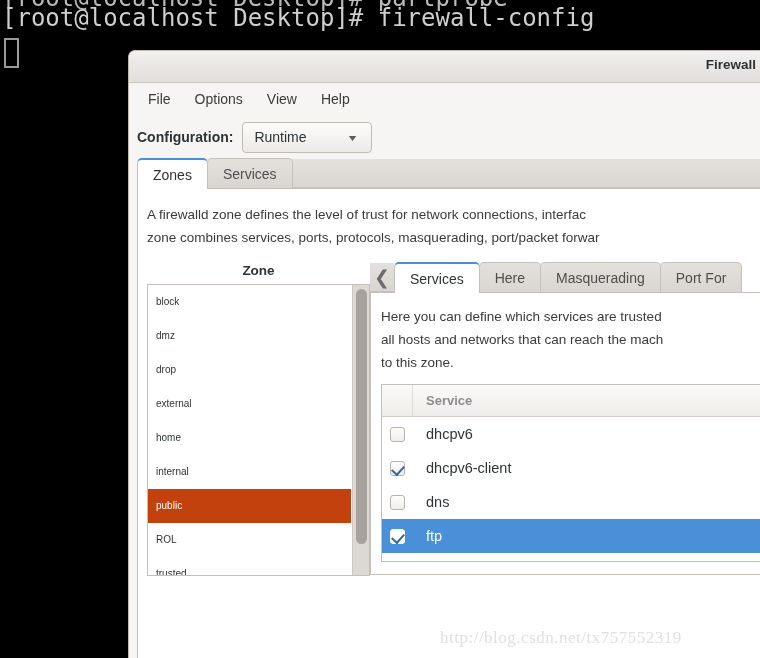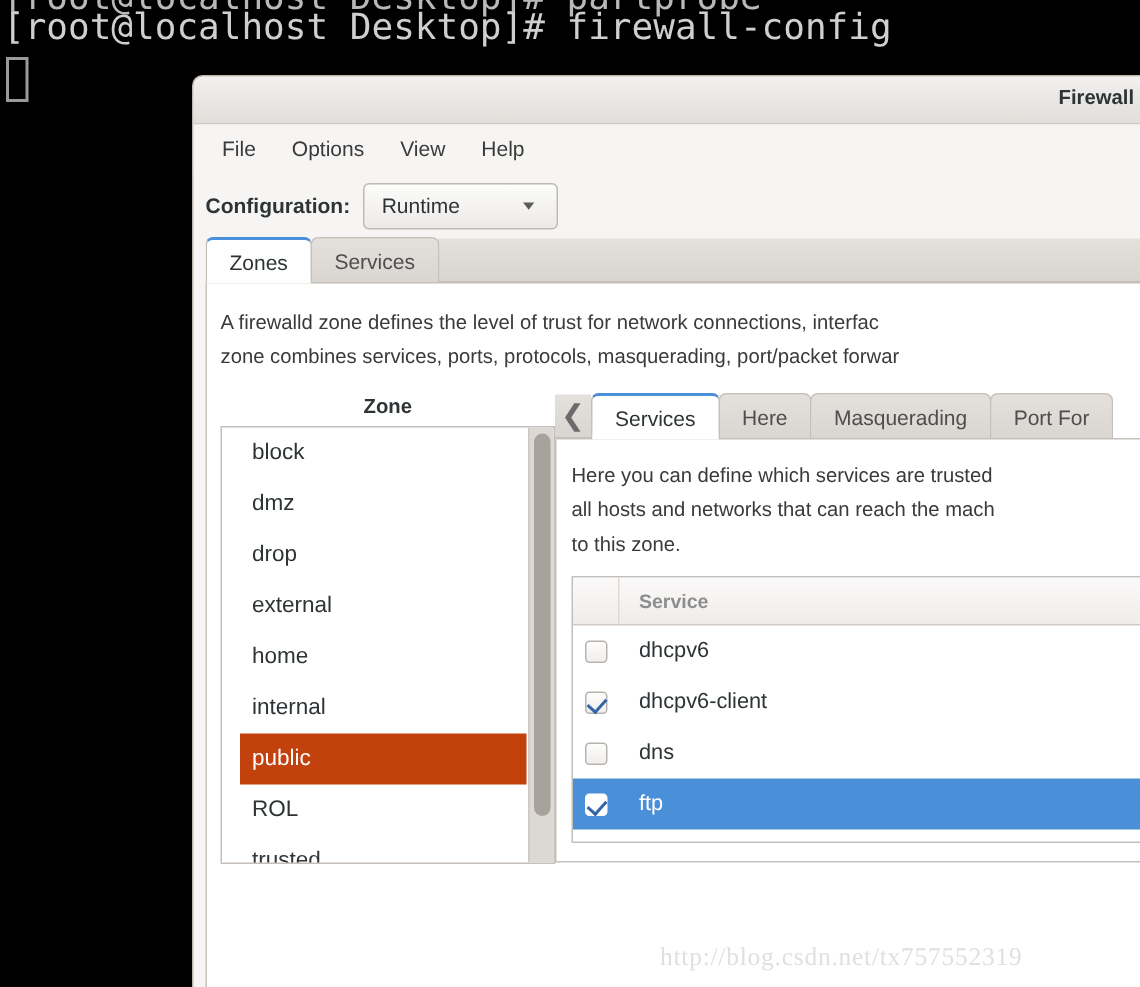--- a/index.html
+++ b/index.html
@@ -134,23 +134,22 @@
   #zone-list-frame{
     position:relative;
     width:223px; height:292px;
     border:1px solid #c4bfba;
     background:#ffffff; overflow:hidden;
   }
   #zone-list{ position:absolute; left:0; top:0; right:18px; }
   .zone-item{
     height:34px; line-height:34px;
     padding-left:8px;
-    font-size:15px; color:#2e3436;
+    font-size:10px; color:#2e3436;
     white-space:nowrap;
-    margin-left:12px;
   }
   .zone-item.selected{ background:#c2410c; color:#ffffff; }
   #zone-scrollbar{
     position:absolute; right:0; top:0; width:17px; height:100%;
     background:#dcd8d4; border-left:1px solid #cdc8c3;
   }
   #zone-thumb{
     position:absolute; left:3px; top:4px; width:11px; height:255px;
     background:#a8a29c; border-radius:6px;
   }

